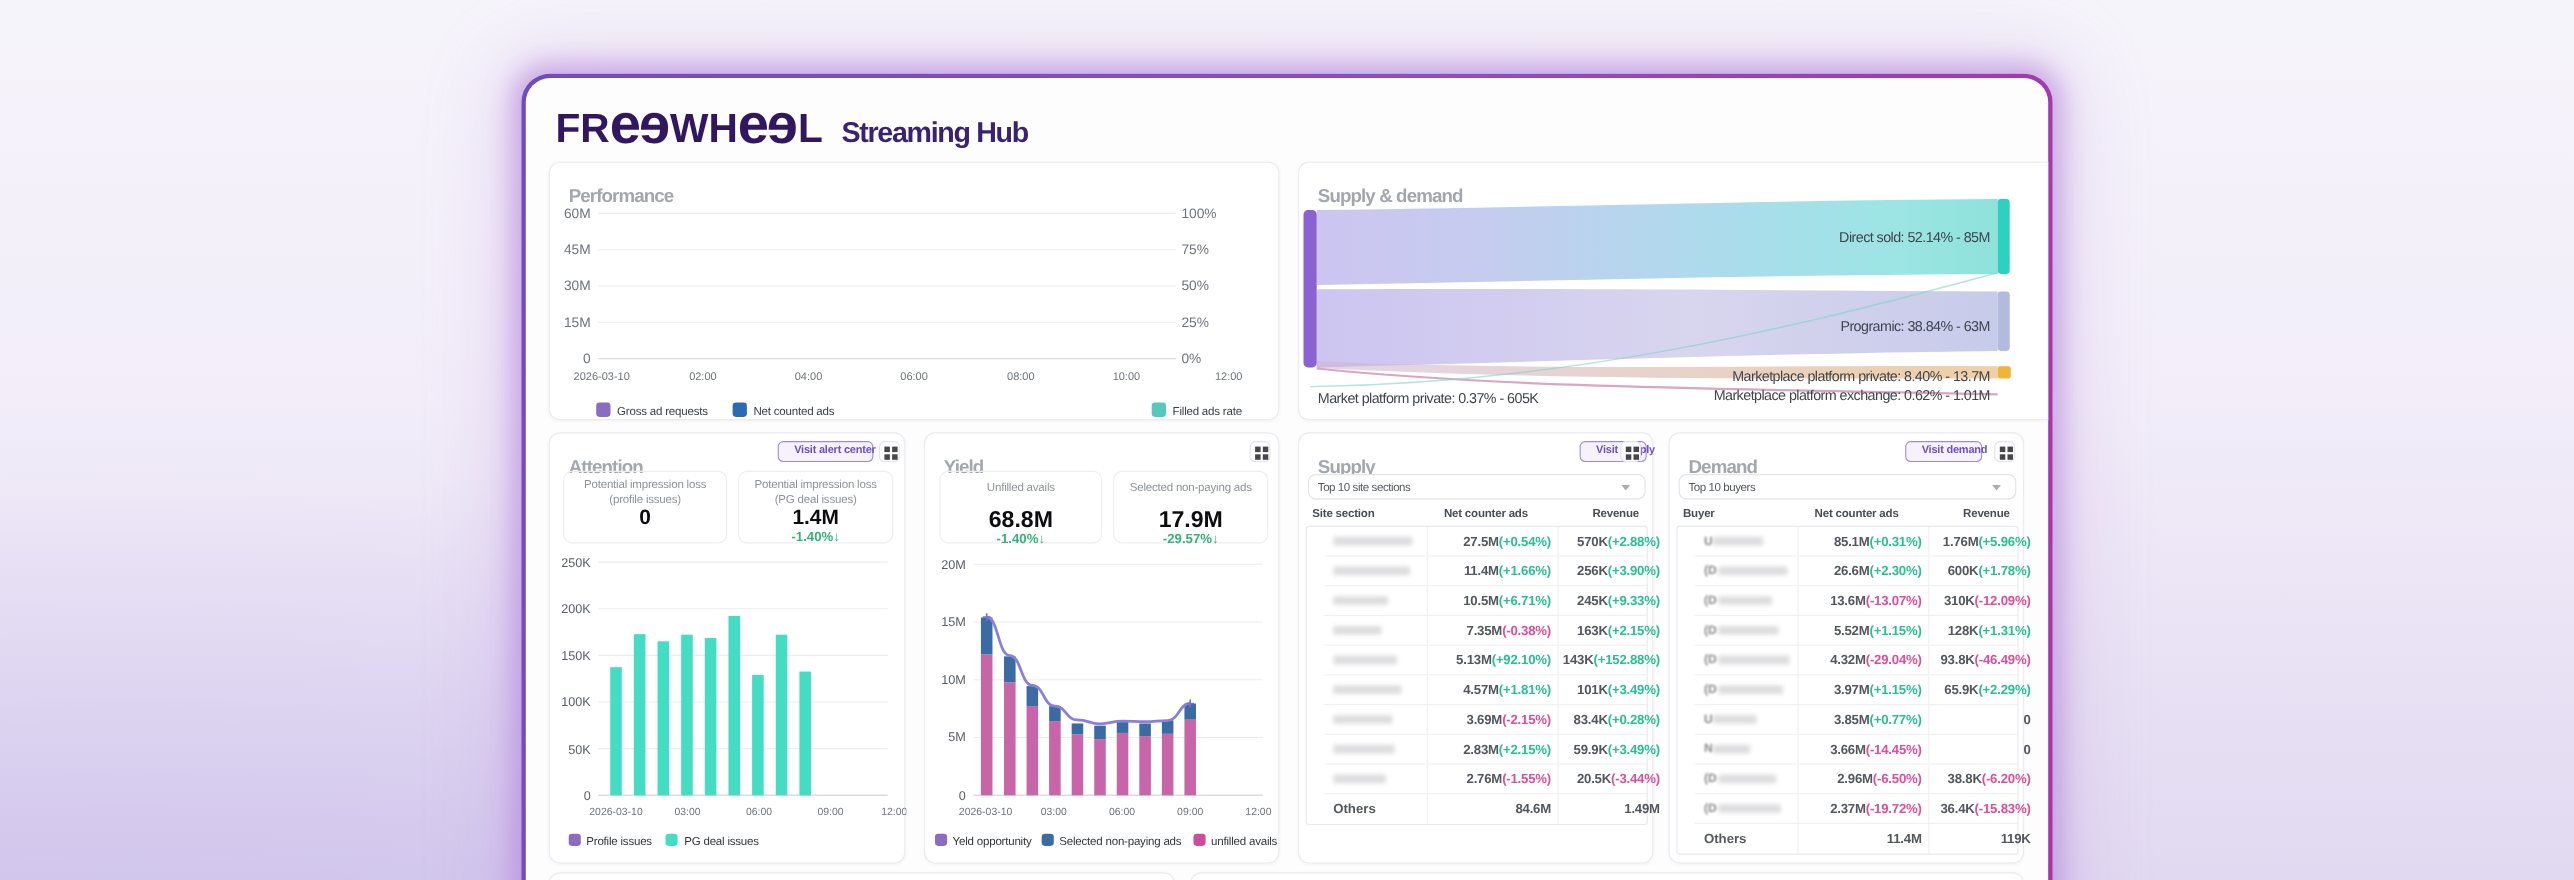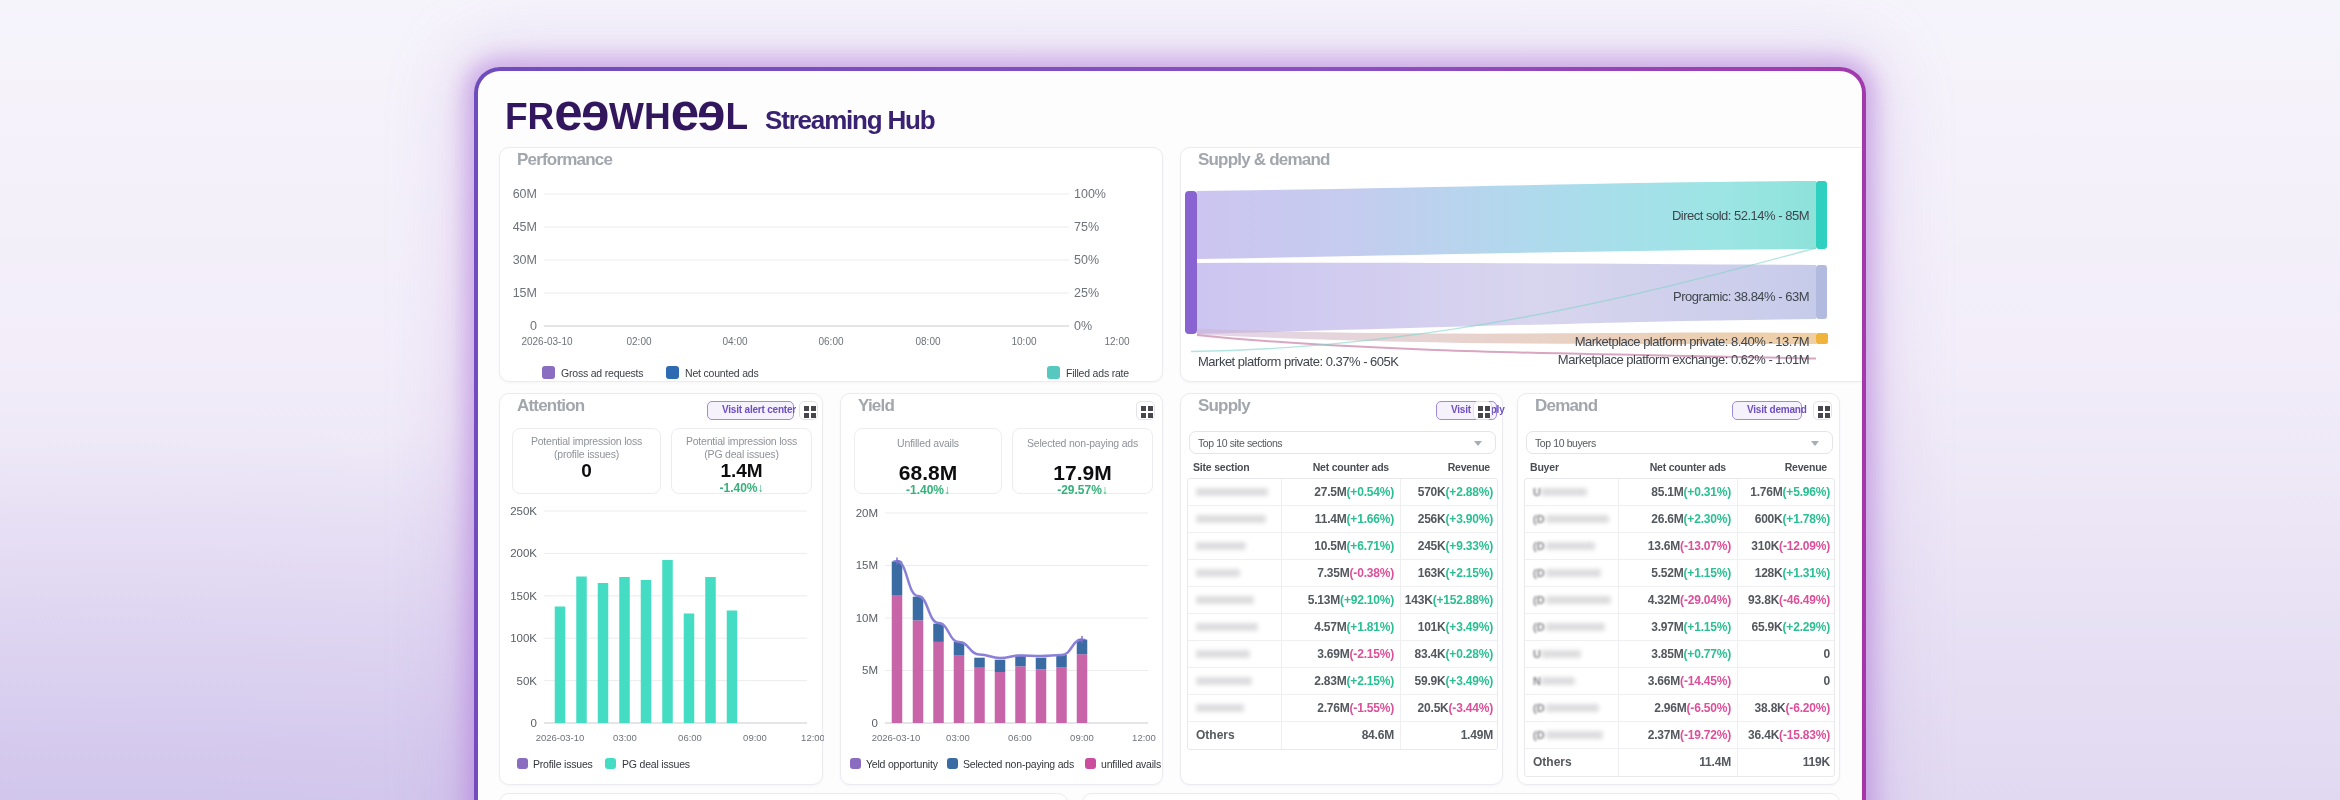--- a/index.html
+++ b/index.html
@@ -18,36 +18,36 @@
   box-shadow:0 0 22px 9px rgba(176,122,216,.55), 0 0 64px 26px rgba(190,150,225,.22);
   padding:4px;
 }
 .card { position:relative; width:100%; height:100%; background:#fdfdfe; border-radius:22px; overflow:hidden; }
 .brand { position:absolute; left:27px; top:21px; display:flex; align-items:baseline; }
 .logo { font-weight:bold; font-size:37px; color:#32175f; letter-spacing:0px; line-height:40px; }
 .logo .be { display:inline-block; font-size:51px; line-height:40px; transform:translateY(1px); letter-spacing:-1px;}
 .logo .bf { display:inline-block; font-size:51px; line-height:40px; transform:scaleX(-1) translateY(1px); letter-spacing:-1px; }
 .sh { font-weight:bold; font-size:26px; letter-spacing:-1.2px; color:#3a2272; margin-left:17px; }
 .panel { position:absolute; background:#fff; border:1px solid #ebebf0; border-radius:10px; box-shadow:0 1px 3px rgba(40,40,70,.04); }
-.ptitle { position:absolute; left:17px; top:2px; font-size:17px; font-weight:bold; color:#a2a6ad; letter-spacing:-0.8px;}
+.ptitle { position:absolute; left:17px; top:21px; font-size:17px; font-weight:bold; color:#a2a6ad; letter-spacing:-0.8px;}
 .pbtn { position:absolute; top:7px; height:19px; border:1.5px solid #9f8cd9; border-radius:5px; background:#f6f2fc;
   color:#6d4fc2; font-size:10px; font-weight:bold; line-height:16px; text-align:center; white-space:nowrap; letter-spacing:-0.2px;padding-left:14px; }
 .gicon { position:absolute; top:7px; width:19px; height:19px; border:1px solid #e2e2e8; border-radius:5px; background:#fff; }
 .gicon:before { content:""; position:absolute; left:3.5px; top:3.5px; width:5px; height:5px; background:#46464c;
   box-shadow:7px 0 0 #46464c, 0 7px 0 #46464c, 7px 7px 0 #46464c; }
 .statbox { position:absolute; top:34px; height:66px; border:1px solid #ededf1; border-radius:8px; text-align:center; }
 .statbox .lbl { font-size:10.5px; color:#8e939a; line-height:12.5px; padding-top:6px; letter-spacing:-0.2px; }
 .statbox .val { font-size:19px; font-weight:bold; color:#0d0d10; line-height:22px; }
 .statbox .delta { font-size:12px; font-weight:bold; color:#35b279; line-height:13px; }
 .drop { position:absolute; left:8px; top:37px; width:307px; height:23px; border:1px solid #e4e4e9; border-radius:7px; background:#fff; }
 .drop span { position:absolute; left:8px; top:5px; font-size:10.5px; letter-spacing:-0.4px; color:#55595e; }
 .drop:after { content:""; position:absolute; right:13px; top:9px; border-left:4.5px solid transparent; border-right:4.5px solid transparent; border-top:5.5px solid #a9adb4; }
 .thead { position:absolute; top:67px; left:0; width:100%; font-size:10.5px; font-weight:bold; color:#4a4e54; letter-spacing:-0.2px; }
 .tbl { position:absolute; left:6px; top:84px; width:311px; border:1px solid #e9e9ed; border-radius:3px; }
-.trow { position:relative; height:27px; border-bottom:1px solid #efeff2; }
+.trow { position:relative; height:27px; border-bottom:1px solid #efeff2;margin-left:16px; }
 .trow:last-child { border-bottom:none; }
 .trow .c1 { position:absolute; left:0; top:0; width:94px; height:100%; border-right:1px solid #efeff2; }
 .trow .c2 { position:absolute; left:94px; top:0; width:119px; height:100%; border-right:1px solid #efeff2; text-align:right; }
 .trow .c3 { position:absolute; left:213px; top:0; width:98px; height:100%; text-align:right; }
 .trow .num { font-size:12px; letter-spacing:-0.2px; font-weight:bold; color:#53575e; line-height:27px; padding-right:6px; white-space:nowrap;}
 .g { color:#2abf92; }
 .p { color:#dc4f99; }
 .blur { position:absolute; left:8px; top:9px; height:8px; background:#c9c9cc; border-radius:2px; filter:blur(2px); opacity:.62; }
 .pfx { position:absolute; left:8px; top:7px; font-size:11px; font-weight:bold; color:#85858a; filter:blur(1.2px); }
 .oth { font-size:12px; font-weight:bold; color:#55595e; line-height:27px; padding-left:8px; }

